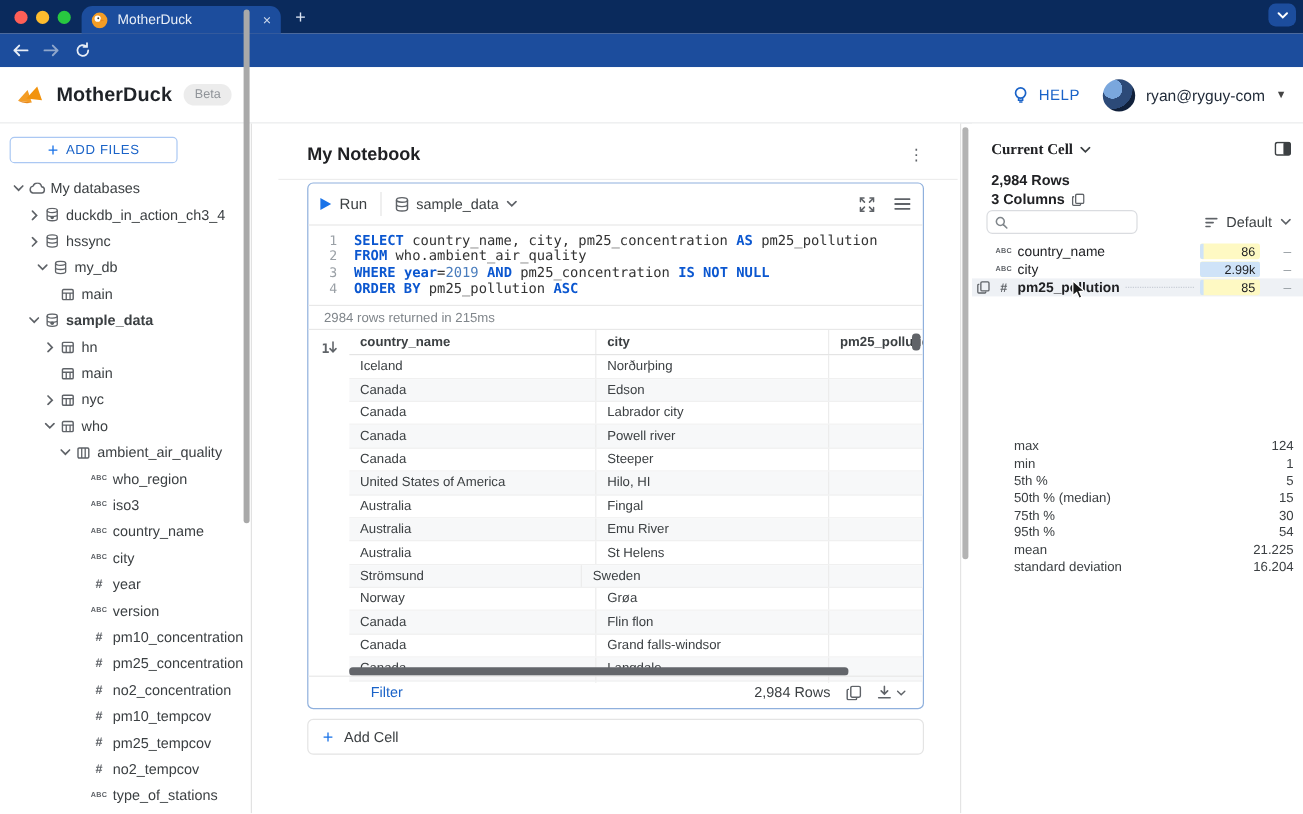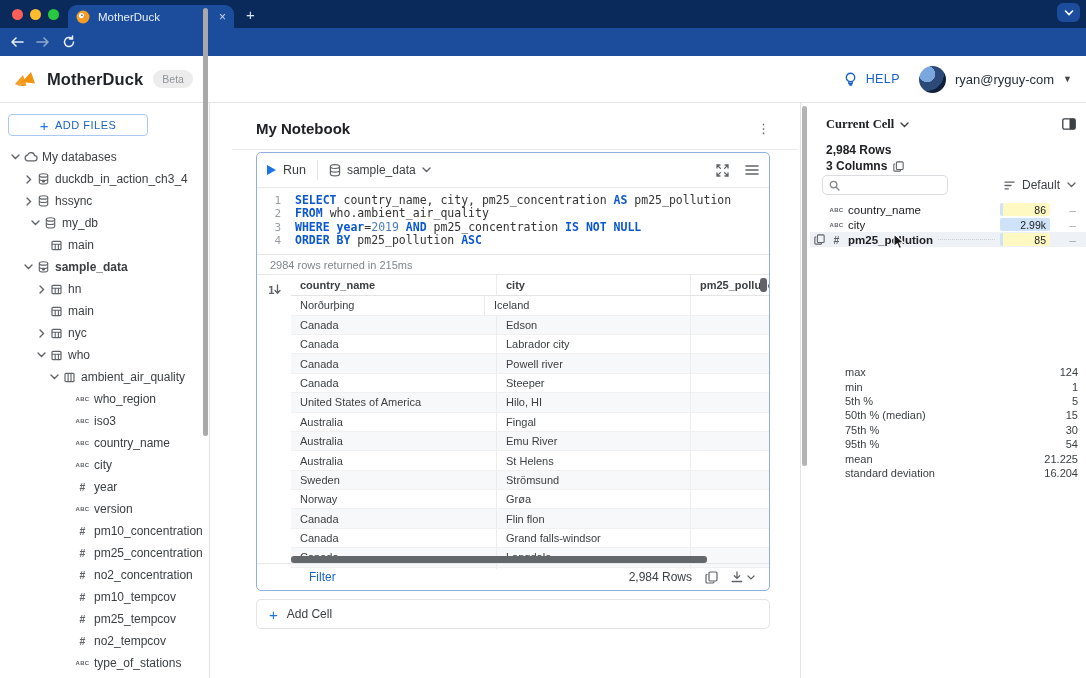--- a/index.html
+++ b/index.html
@@ -529,22 +529,22 @@
           </svg>
         </div>
         <div class="tbl">
           <div class="thead" id="thead">
               <div class="th c0">country_name</div>
               <div class="th c1">city</div>
               <div class="th c2">pm25_pollution</div>
             </div>
           <div id="tbody">
               <div class="trowr">
+                <div class="td c0">Iceland</div>
                 <div class="td c1">Norðurþing</div>
-                <div class="td c0">Iceland</div>
                 <div class="td c2"></div>
               </div>
               <div class="trowr">
                 <div class="td c0">Canada</div>
                 <div class="td c1">Edson</div>
                 <div class="td c2"></div>
               </div>
               <div class="trowr">
                 <div class="td c0">Canada</div>
                 <div class="td c1">Labrador city</div>
@@ -574,22 +574,22 @@
                 <div class="td c0">Australia</div>
                 <div class="td c1">Emu River</div>
                 <div class="td c2"></div>
               </div>
               <div class="trowr">
                 <div class="td c0">Australia</div>
                 <div class="td c1">St Helens</div>
                 <div class="td c2"></div>
               </div>
               <div class="trowr">
+                <div class="td c1">Strömsund</div>
                 <div class="td c0">Sweden</div>
-                <div class="td c1">Strömsund</div>
                 <div class="td c2"></div>
               </div>
               <div class="trowr">
                 <div class="td c0">Norway</div>
                 <div class="td c1">Grøa</div>
                 <div class="td c2"></div>
               </div>
               <div class="trowr">
                 <div class="td c0">Canada</div>
                 <div class="td c1">Flin flon</div>

